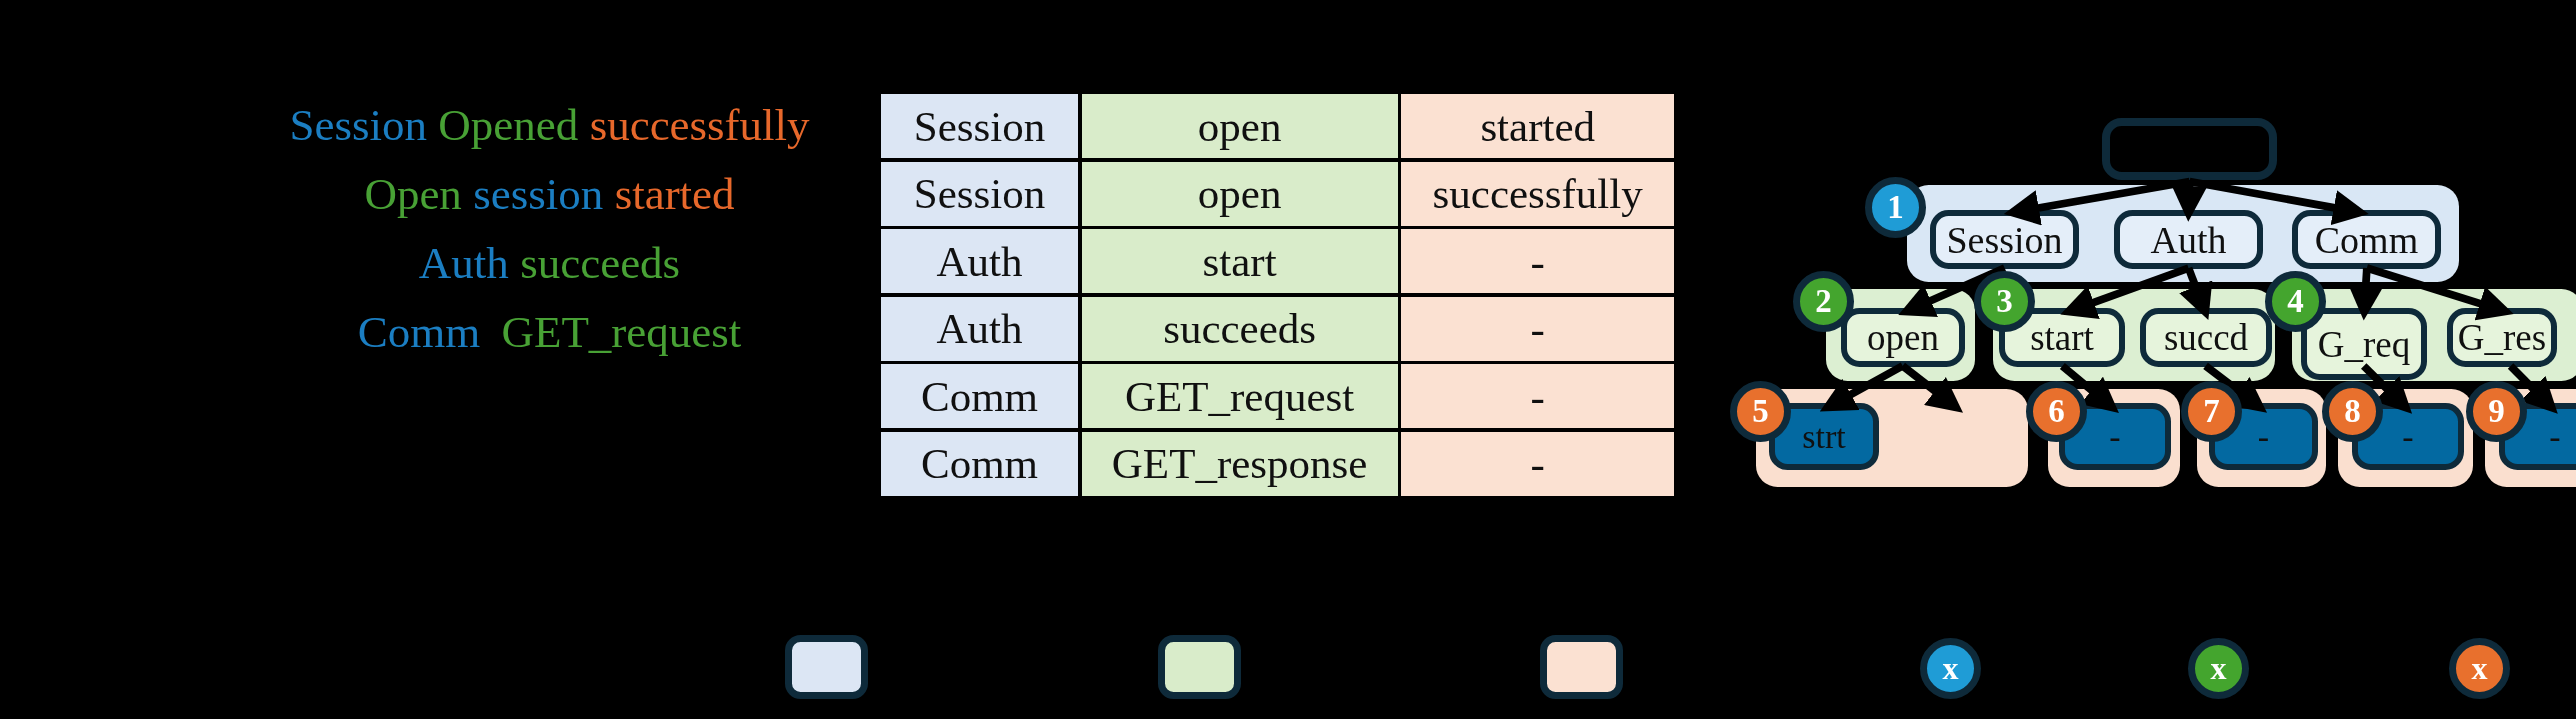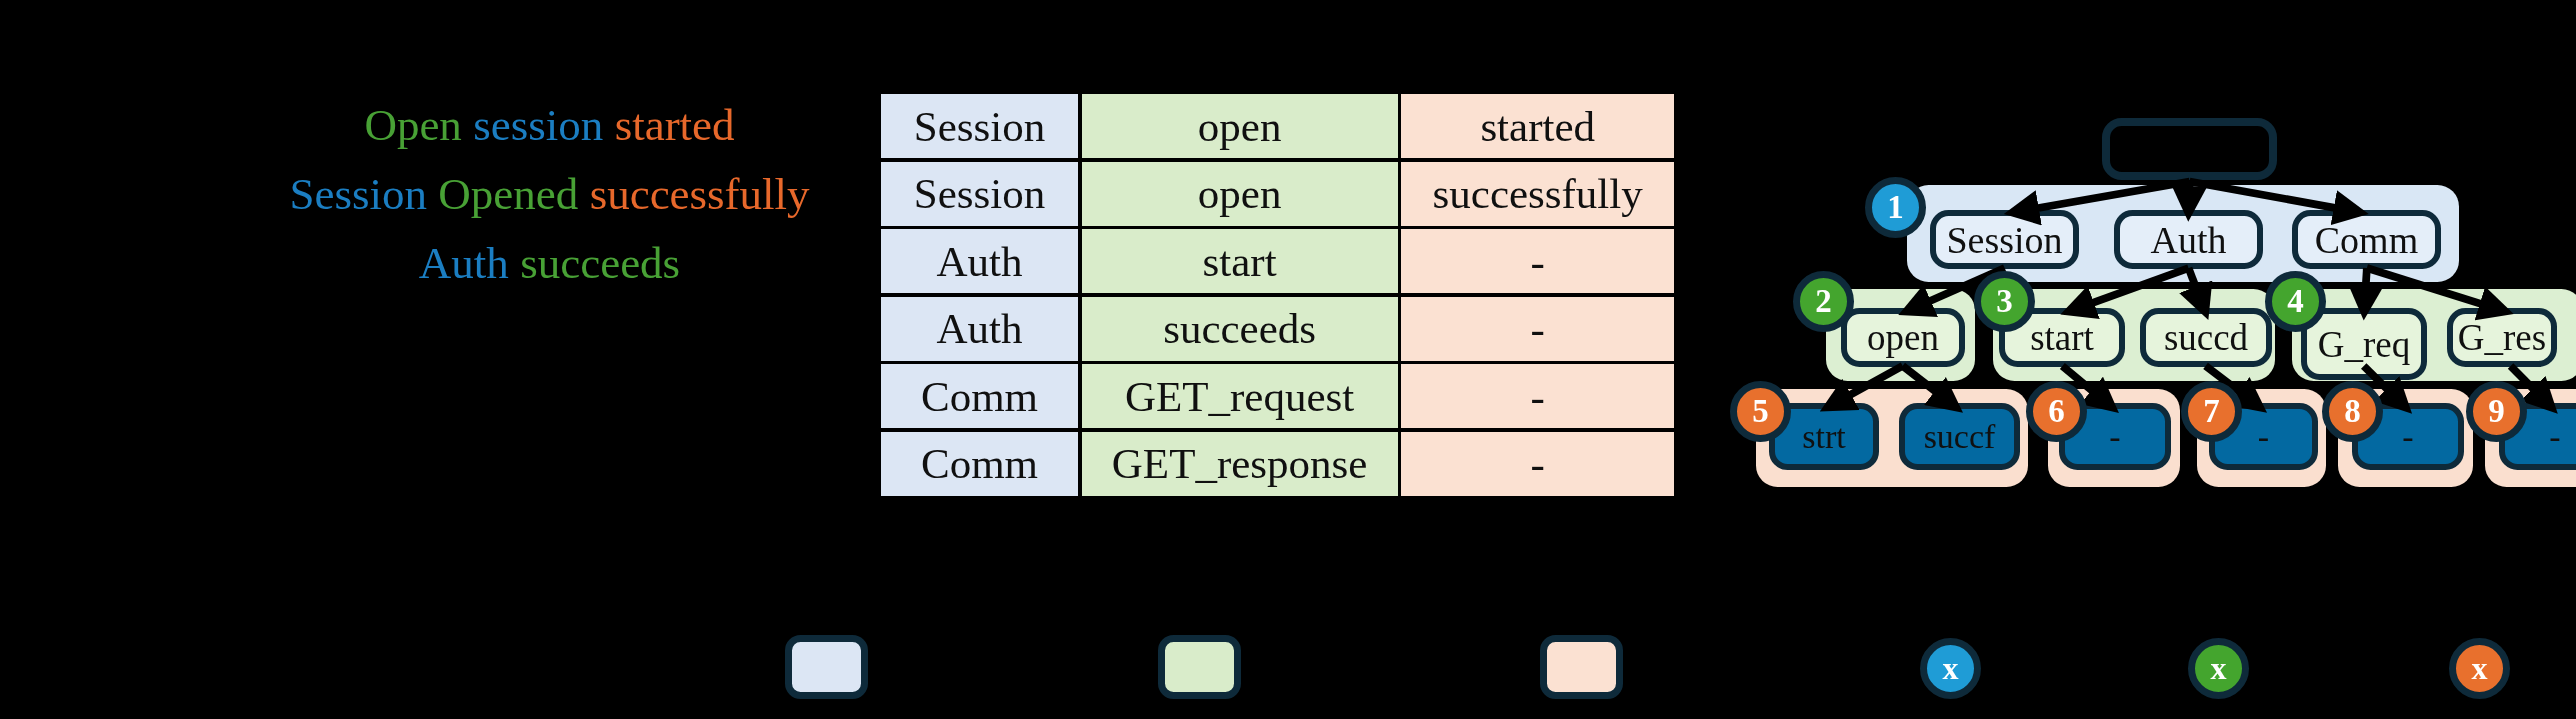--- a/index.html
+++ b/index.html
@@ -71,23 +71,24 @@
          border:7.2px solid #0e2a3a;box-sizing:border-box;
          display:flex;align-items:center;justify-content:center;
          color:#fff;font-size:32px;font-weight:bold;}
 </style>
 </head>
 <body>
 
 <div id="canvas">
 
   <div class="log">
+    <div><span class="w c-blue">Session</span><span class="w c-green">Opened</span><span class="w c-orange">successfully</span></div>
     <div><span class="w c-green">Open</span><span class="w c-blue">session</span><span class="w c-orange">started</span></div>
-    <div><span class="w c-blue">Session</span><span class="w c-green">Opened</span><span class="w c-orange">successfully</span></div>
     <div><span class="w c-blue">Auth</span><span class="w c-green">succeeds</span></div>
+    <div><span class="w c-blue">Comm</span><span class="w gap c-green">GET_request</span></div>
   </div>
 
   <div class="tbl">
     <div class="cell col0">Session</div>
     <div class="cell col1">open</div>
     <div class="cell col2">started</div>
     <div class="cell col0">Session</div>
     <div class="cell col1">open</div>
     <div class="cell col2">successfully</div>
     <div class="cell col0">Auth</div>
@@ -120,21 +121,20 @@
   <div class="node n-blue" style="left:2114px;top:210px;width:149px;height:59px;font-size:38px">Auth</div>
   <div class="node n-blue" style="left:2292px;top:210px;width:149px;height:59px;font-size:38px">Comm</div>
 
   <div class="node n-green" style="left:1841px;top:308px;width:124px;height:59px;font-size:37px">open</div>
   <div class="node n-green" style="left:1999px;top:308px;width:126px;height:59px;font-size:37px">start</div>
   <div class="node n-green" style="left:2140px;top:308px;width:132px;height:59px;font-size:37px">succd</div>
   <div class="node n-green" style="left:2301px;top:308px;width:126px;height:72px;font-size:37px">G_req</div>
   <div class="node n-green" style="left:2447px;top:308px;width:110px;height:59px;font-size:37px">G_res</div>
 
   <div class="node n-orange" style="left:1769px;top:403px;width:110px;height:67px;font-size:34px">strt</div>
-  <div class="node n-orange" style="left:1899px;top:403px;width:121px;height:67px;font-size:34px">succf</div>
   <div class="node n-orange" style="left:2059px;top:403px;width:112px;height:67px;font-size:34px">-</div>
   <div class="node n-orange" style="left:2209px;top:403px;width:109px;height:67px;font-size:34px">-</div>
   <div class="node n-orange" style="left:2352px;top:403px;width:112px;height:67px;font-size:34px">-</div>
   <div class="node n-orange" style="left:2499px;top:403px;width:112px;height:67px;font-size:34px">-</div>
 
   <svg id="arrows" width="3440" height="720" viewBox="0 0 6677 1397">
     <defs>
       <marker id="ah" markerWidth="4.6" markerHeight="4.6" refX="3.4" refY="2.3" orient="auto">
         <path d="M0,0 L4.6,2.3 L0,4.6 z" fill="#000"></path>
       </marker>

